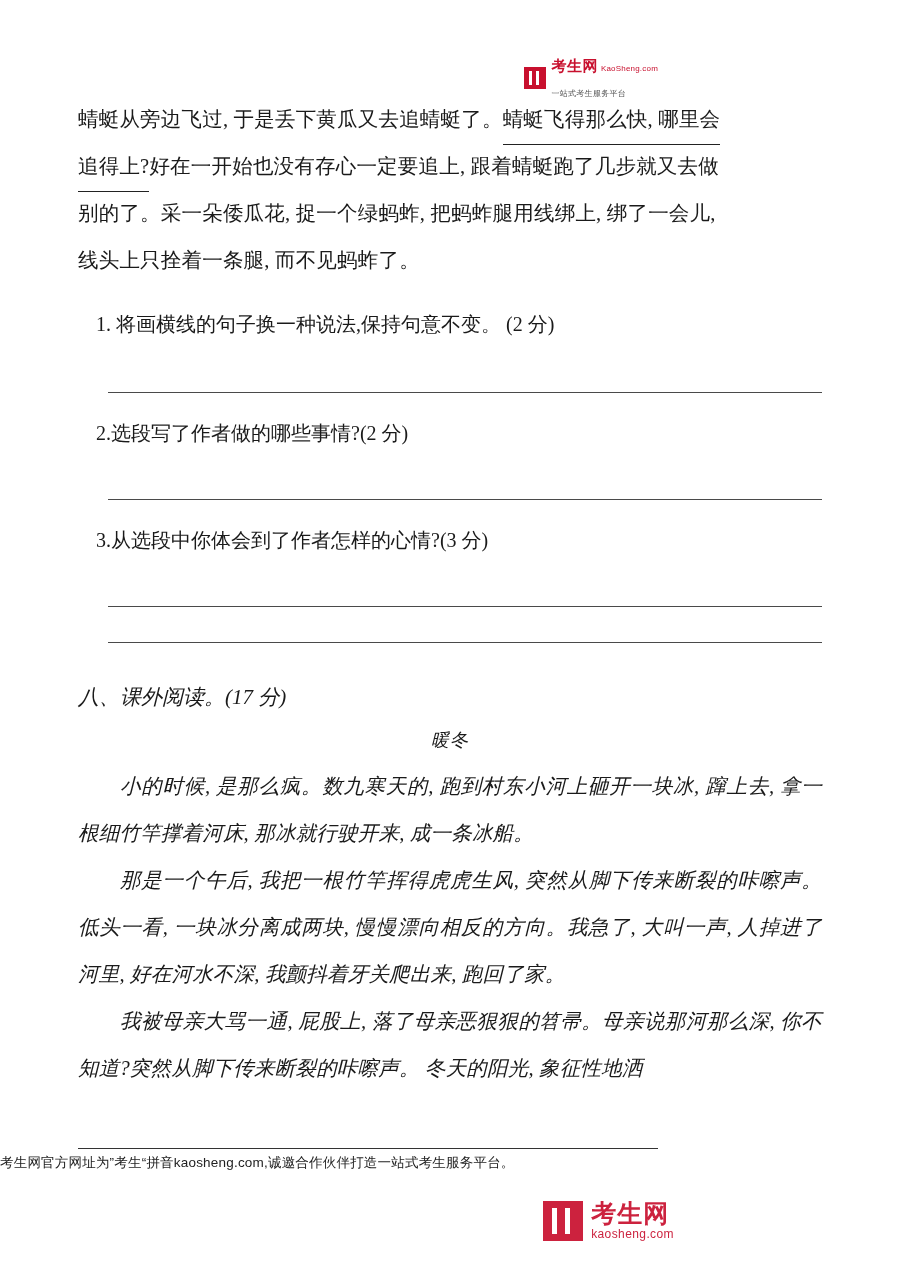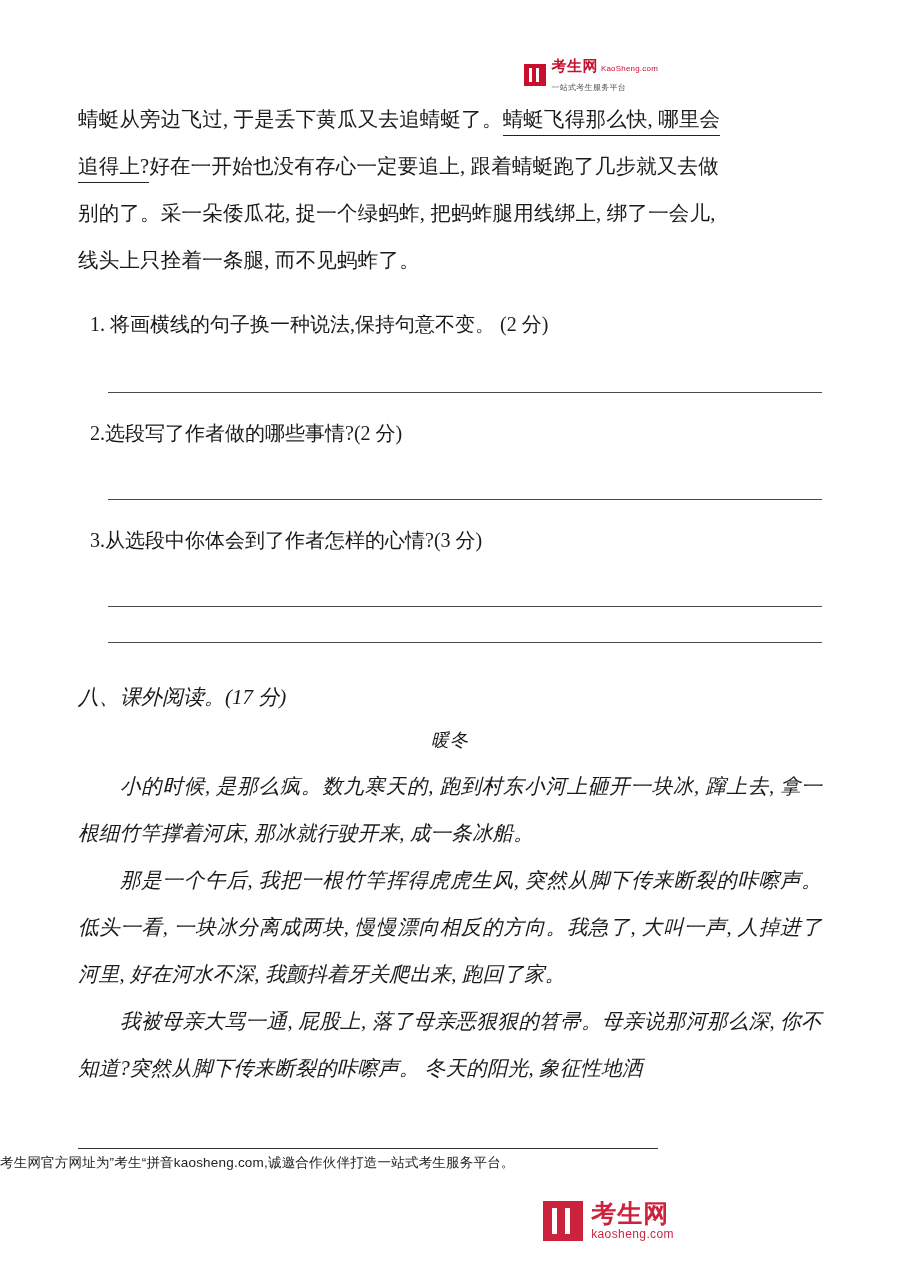--- a/index.html
+++ b/index.html
@@ -73,21 +73,21 @@
     font-family: "Liberation Sans", sans-serif;
     font-size: 8px;
     color: #c8102e;
     letter-spacing: 0.2px;
   }
   .logo-sub {
     font-family: "Liberation Sans", sans-serif;
     font-size: 8px;
     color: #555;
     letter-spacing: 0.3px;
-    margin-top: 10px;
+    margin-top: 16px;
   }
 
   
   .content {
     position: absolute;
     left: 78px;
     top: 96px;
     width: 744px;
   }
 
@@ -95,27 +95,27 @@
     font-size: 20.5px;
     line-height: 47px;
     letter-spacing: 0.2px;
     text-align: justify;
     margin: 0;
   }
   .indent-2 { text-indent: 42px; }
 
   .underline {
     border-bottom: 1.6px solid #222;
-    padding-bottom: 5px;
+    padding-bottom: 14px;
   }
 
   .q {
     font-size: 20px;
     line-height: 40px;
-    margin: 12px;
+    margin: 18px;
   }
 
   .q-block { margin-top: 20px; }
 
   .rule {
     border-bottom: 1.3px solid #4a4a4a;
     height: 0;
     margin-left: 30px;
   }
   .rule.r1 { margin-top: 48px; }

